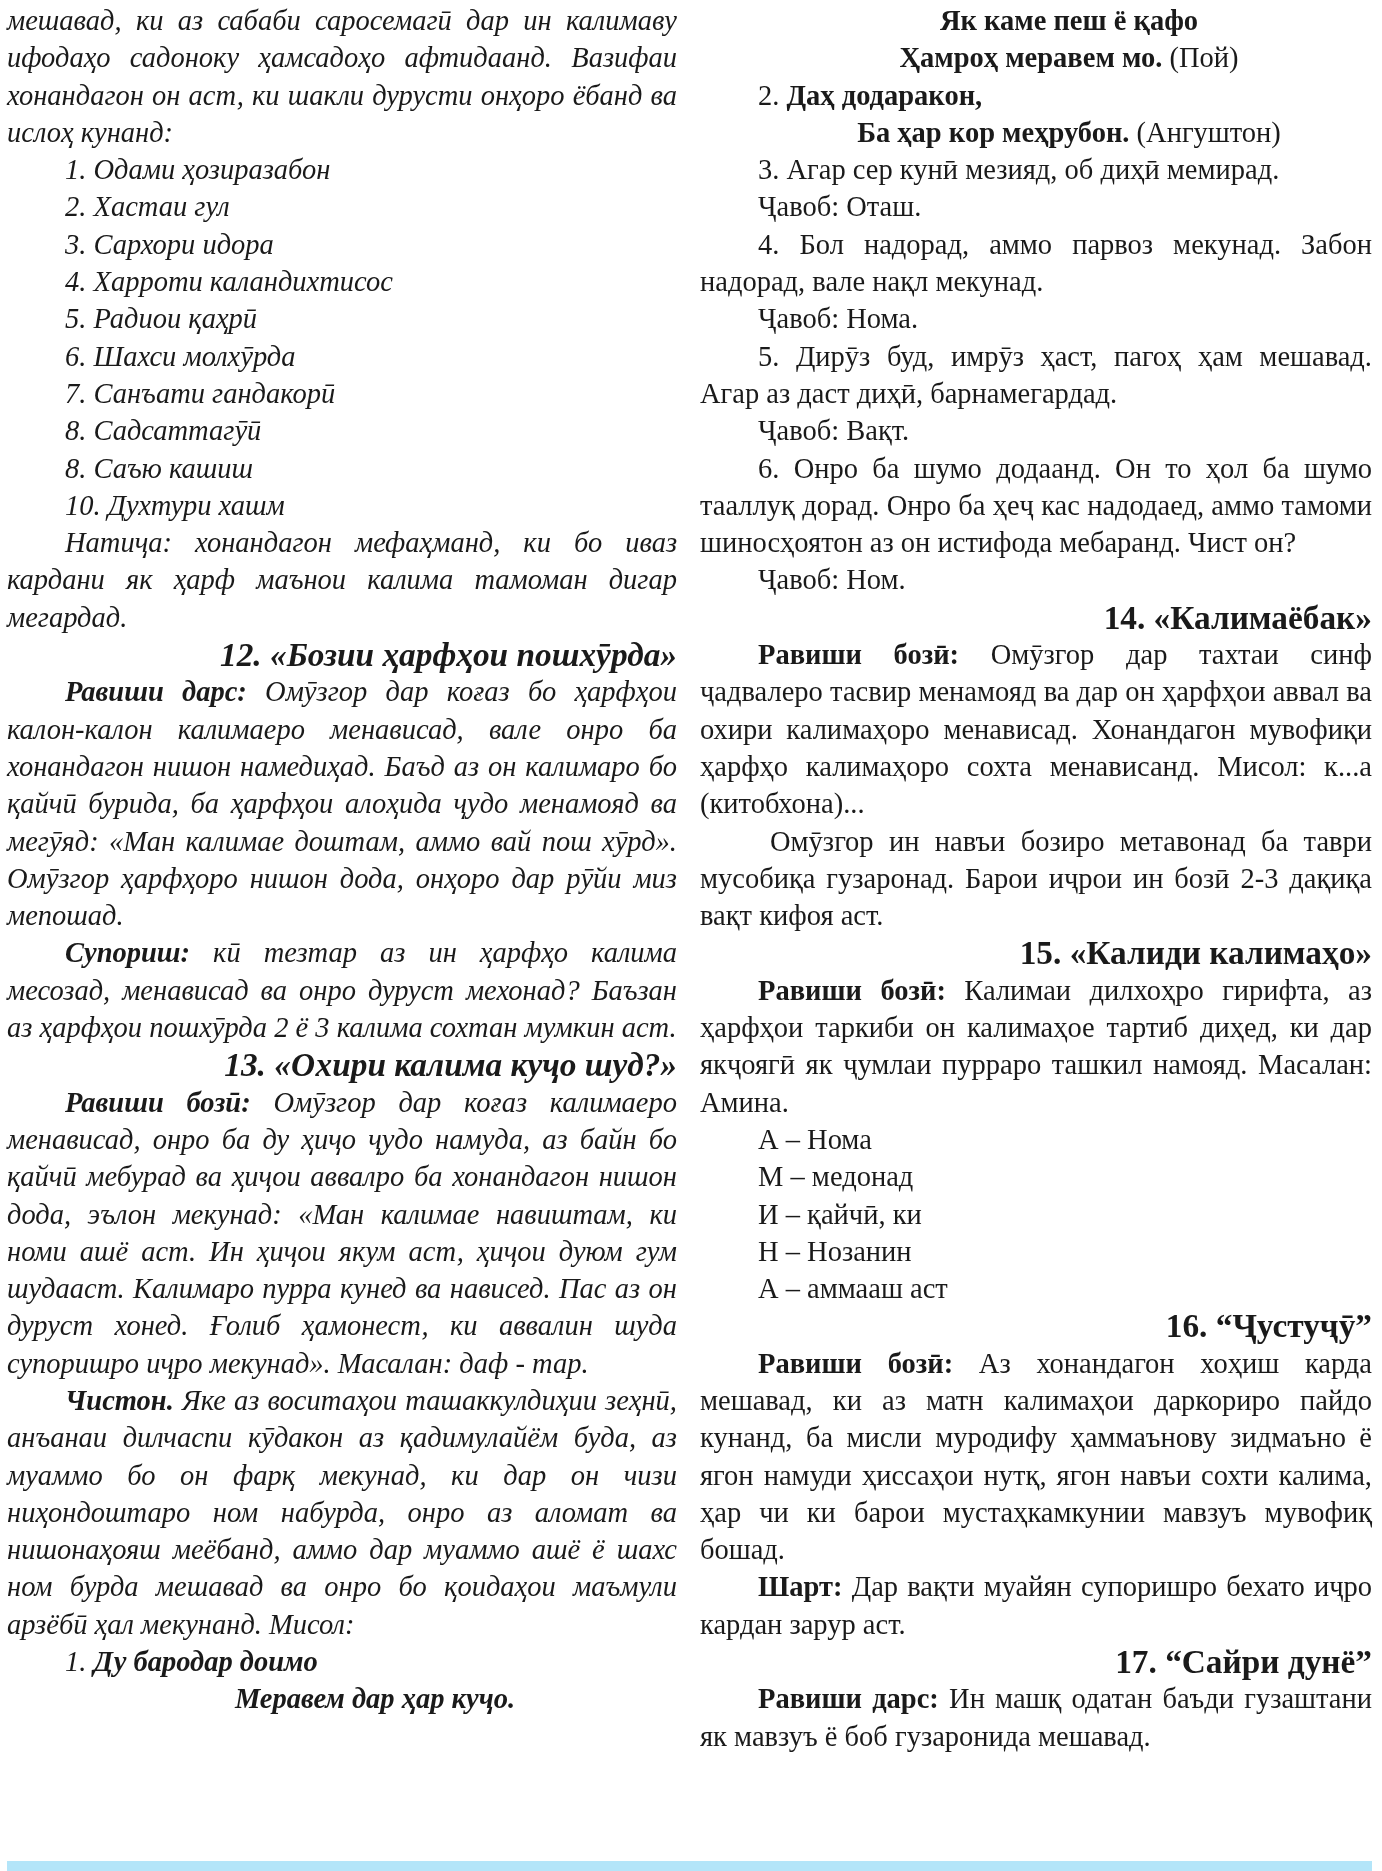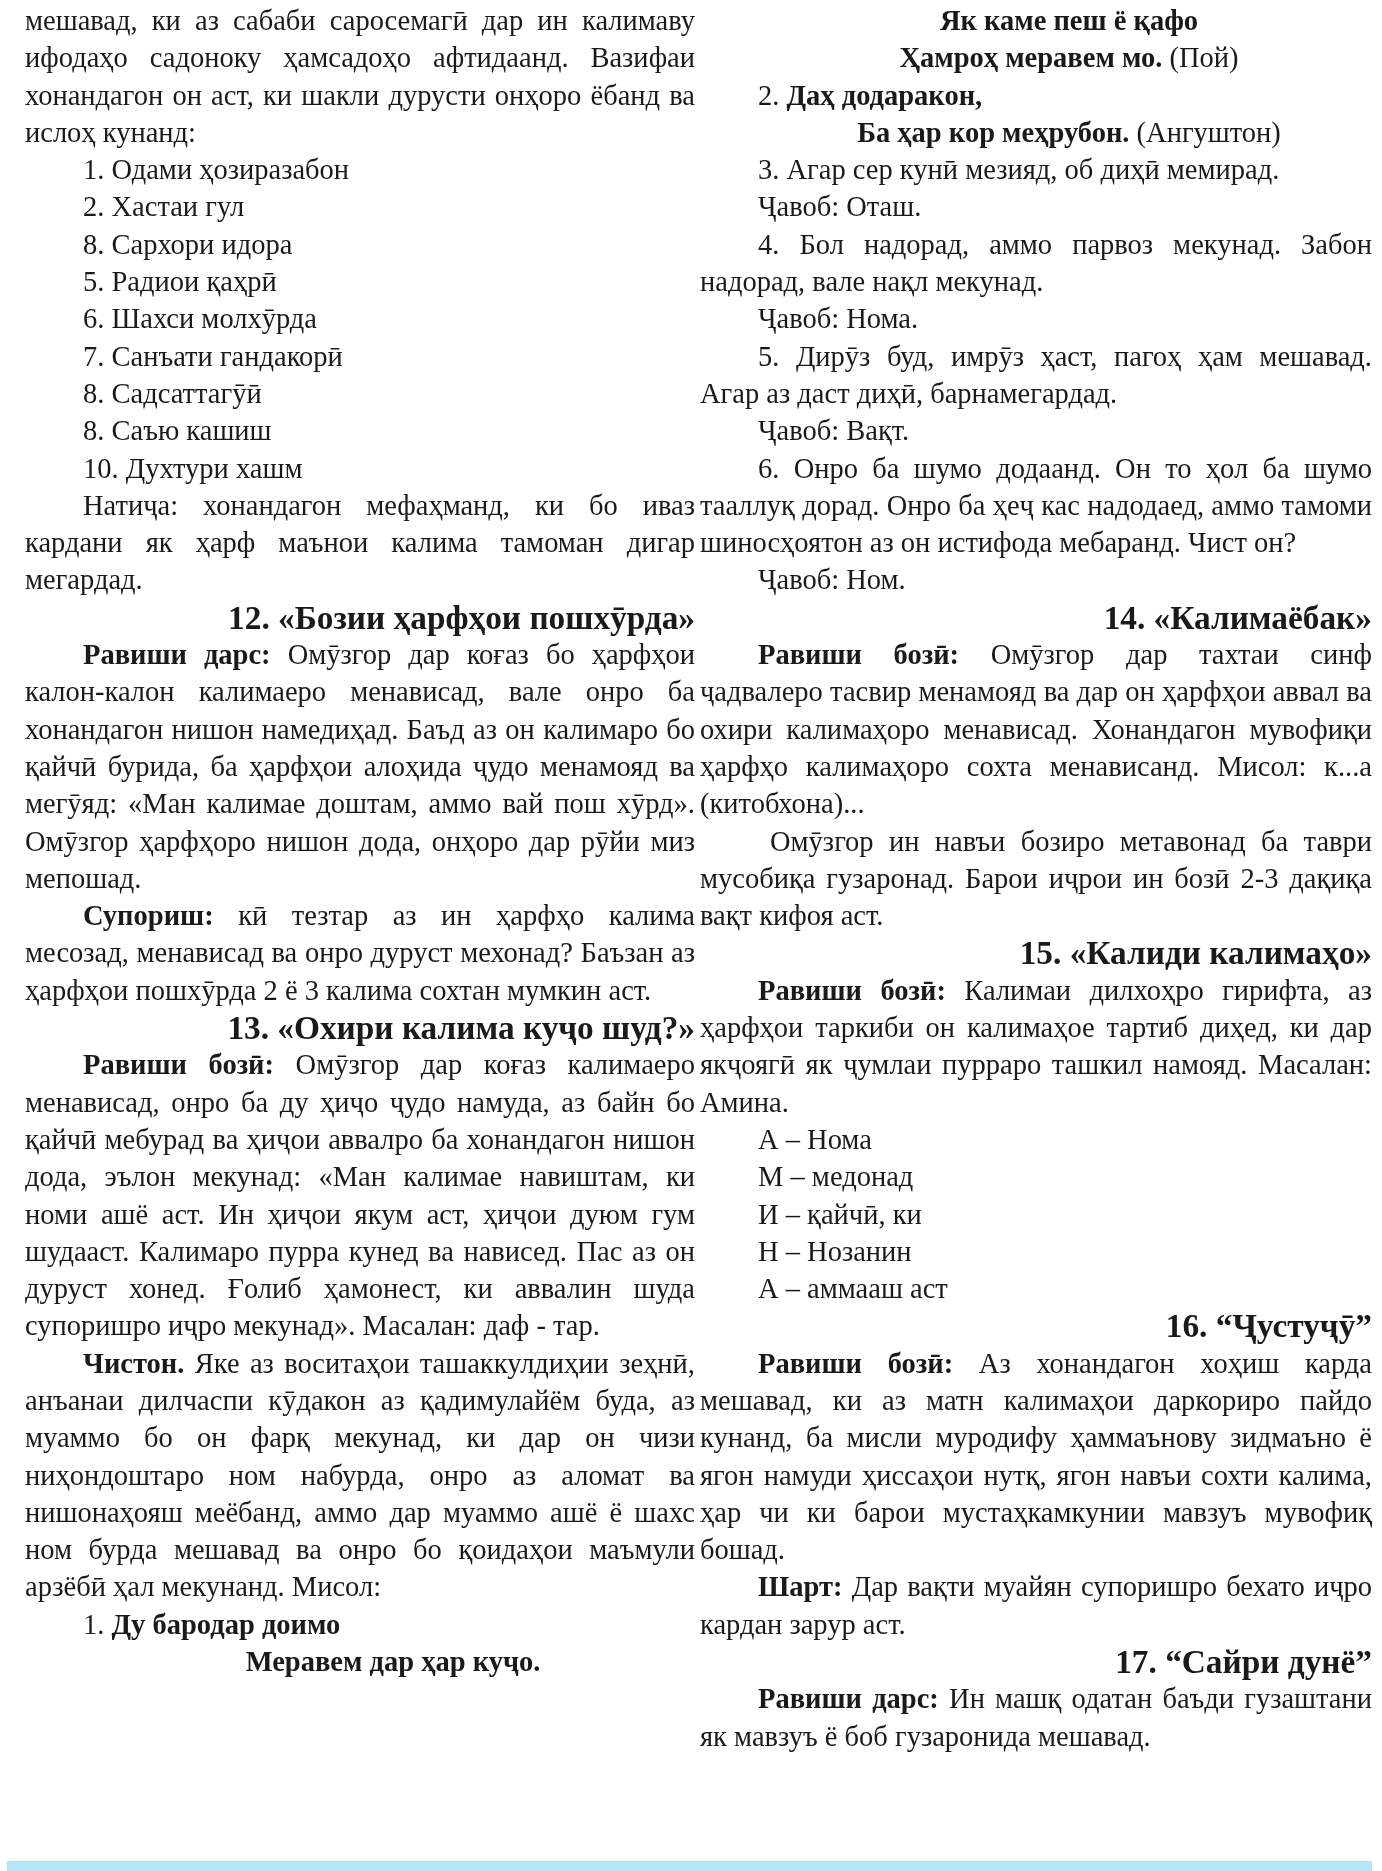--- a/index.html
+++ b/index.html
@@ -6,21 +6,21 @@
     body {
       width: 1382px; height: 1871px; position: relative; overflow: hidden;
       font-family: "Liberation Serif", "DejaVu Serif", serif;
       color: #1a1a1a;
     }
     .page { position: absolute; top: 0; left: 0; width: 1382px; height: 1871px; }
     .col {
       position: absolute; top: 2px;
       font-size: 28.5px; line-height: 37.3px;
     }
-    .col.left { left: 25px; width: 670px; }
+    .col.left { left: 7px; width: 670px; font-style: italic; }
     .col.right { left: 700px; width: 672px; }
     .p { margin: 0; text-align: justify; text-align-last: left; }
     .ind { text-indent: 58px; }
     .li { margin: 0; padding-left: 58px; }
     .li2 { margin: 0; padding-left: 66px; text-align: center; }
     .h { margin: 0; text-align: right; font-weight: bold; padding-left: 40px; }
     .ind2 { text-indent: 70px; }
     b { font-weight: bold; }
     .band {
       position: absolute; left: 7px; top: 1861px; width: 1365px; height: 10px;
@@ -31,21 +31,22 @@
 <body>
 
 <div class="page">
 
   <div class="col left">
     <p class="p">мешавад, ки аз сабаби саросемагӣ дар ин калимаву ифодаҳо садоноку ҳамсадоҳо афтидаанд. Вазифаи хонандагон он аст, ки шакли дурусти онҳоро ёбанд ва ислоҳ кунанд:</p>
 
     <div>
       <p class="li">1. Одами ҳозиразабон</p>
       <p class="li">2. Хастаи гул</p>
-      <p class="li">8. Сархори идора</p>
+      <p class="li">3. Сархори идора</p>
+      <p class="li">4. Харроти каландихтисос</p>
       <p class="li">5. Радиои қаҳрӣ</p>
       <p class="li">6. Шахси молхӯрда</p>
       <p class="li">7. Санъати гандакорӣ</p>
       <p class="li">8. Садсаттагӯӣ</p>
       <p class="li">8. Саъю кашиш</p>
       <p class="li">10. Духтури хашм</p>
     </div>
 
     <p class="p ind">Натиҷа: хонандагон мефаҳманд, ки бо иваз кардани як ҳарф маънои калима тамоман дигар мегардад.</p>
 

